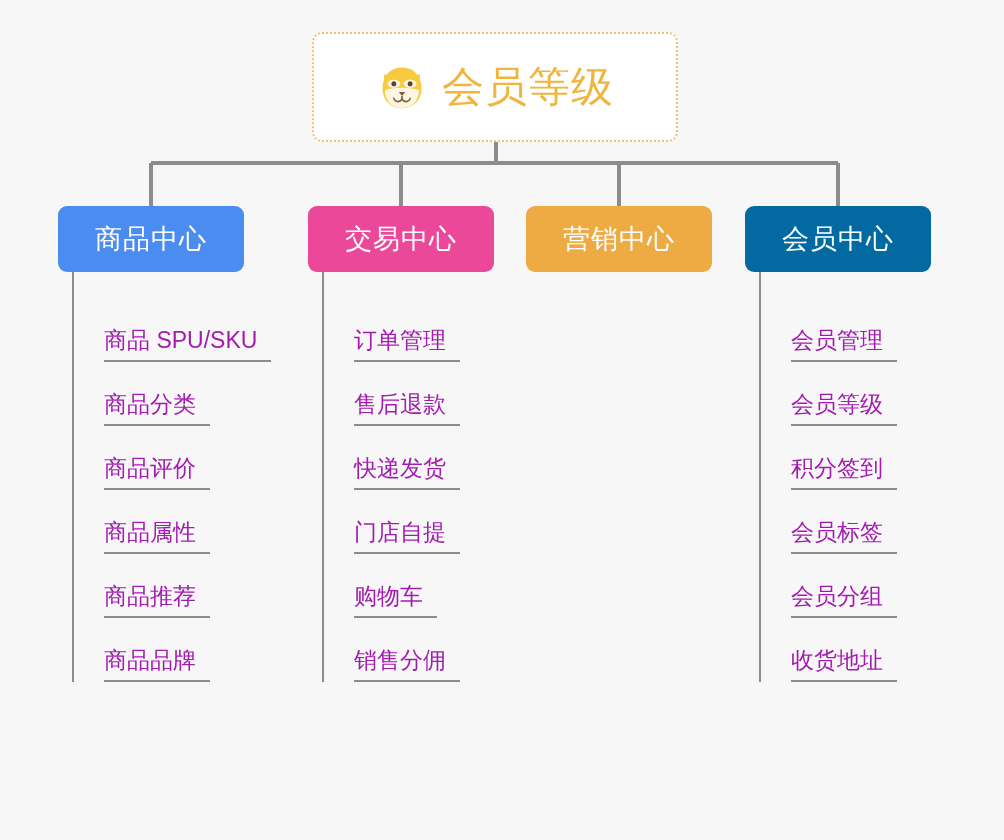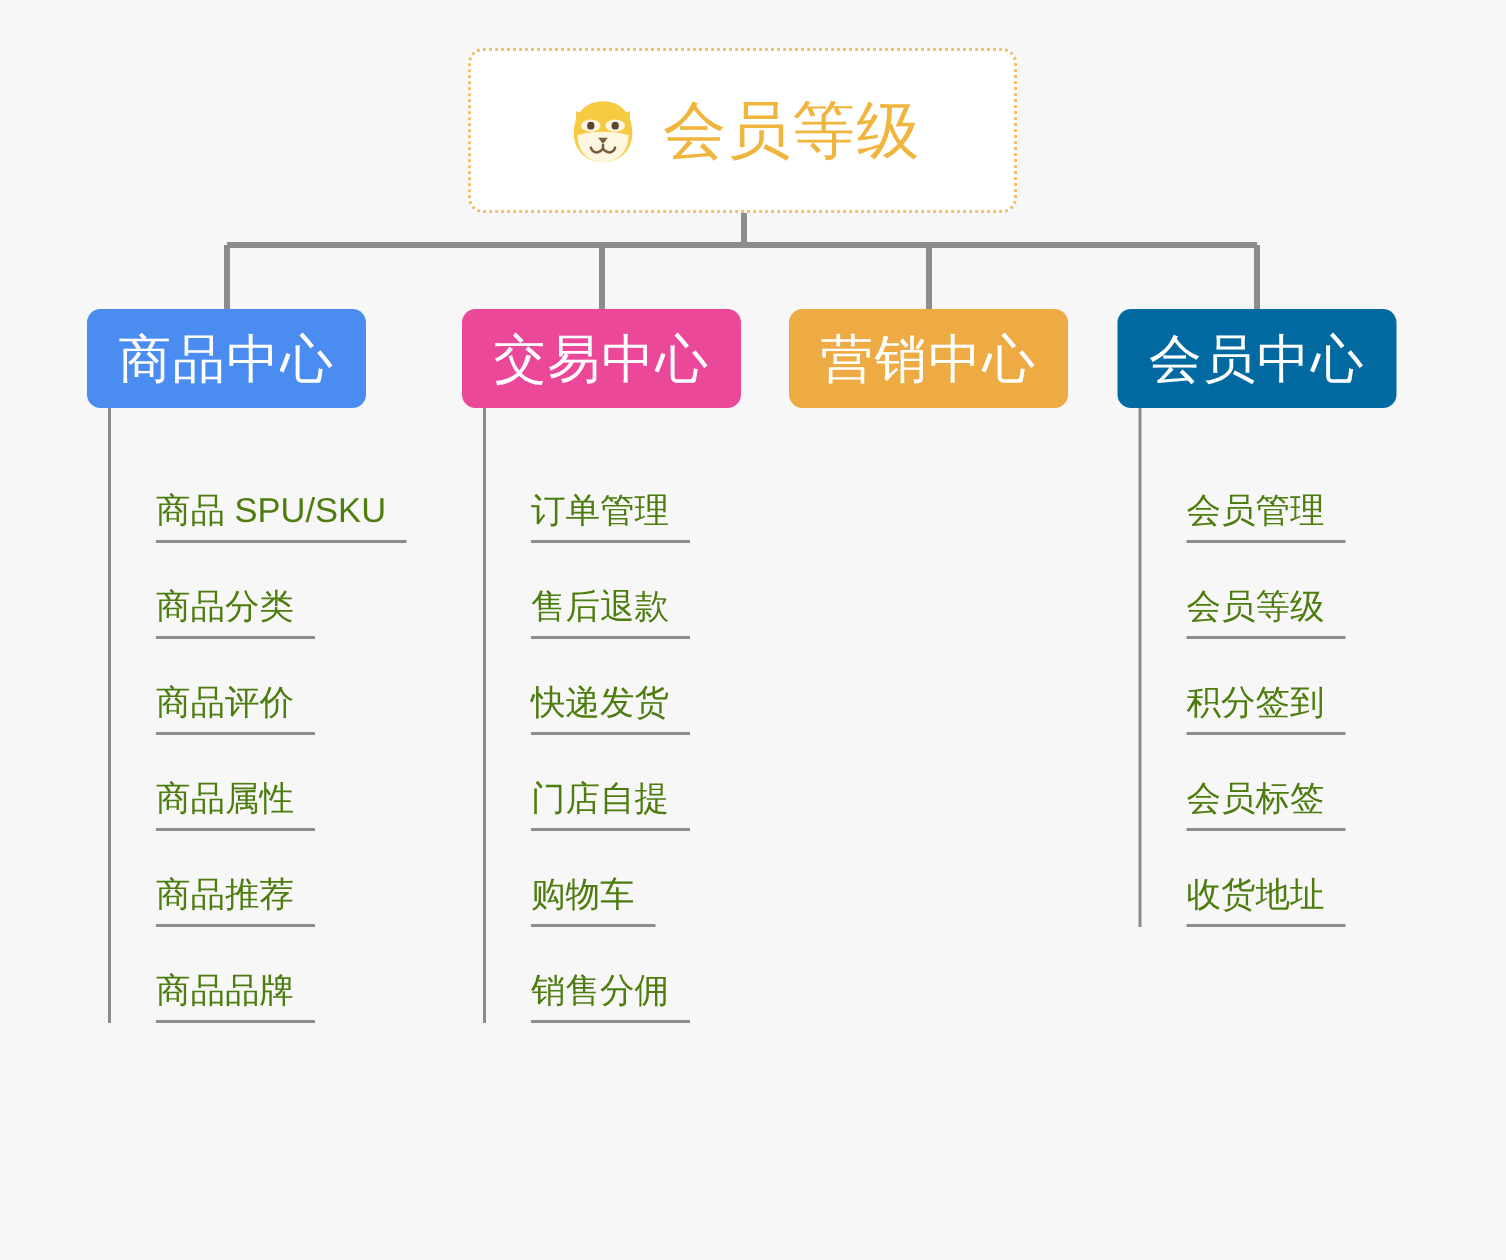--- a/index.html
+++ b/index.html
@@ -78,21 +78,21 @@
 
   .branch-header {
     box-sizing: border-box;
     width: 186px;
     height: 66px;
     border-radius: 9px;
     display: flex;
     align-items: center;
     justify-content: center;
     color: #ffffff;
-    font-size: 35px;
+    font-size: 27px;
     letter-spacing: 1px;
     white-space: nowrap;
   }
   .branch-1 .branch-header { background: #4a8cf0; }
   .branch-2 .branch-header { background: #ec4899; }
   .branch-3 .branch-header { background: #eeab44; }
   .branch-4 .branch-header { background: #0369a1; }
 
   
   .leaf-list {
@@ -109,21 +109,21 @@
     display: flex;
     align-items: flex-end;
   }
   .leaf-label {
     display: inline-block;
     margin-left: 30px;
     padding: 0 14px 7px 0;
     border-bottom: 2px solid #8c8c8c;
     font-size: 23px;
     line-height: 1.15;
-    color: #4d7c0f;
+    color: #a21caf;
     white-space: nowrap;
     margin-top: 12px;
   }
   
   .leaf-item:first-child { height: 80px; }
 </style>
 </head>
 <body>
 
 <div id="mindmap">
@@ -235,18 +235,21 @@
       <div class="leaf-item">
           <span class="leaf-label">会员等级</span>
         </div>
       <div class="leaf-item">
           <span class="leaf-label">积分签到</span>
         </div>
       <div class="leaf-item">
           <span class="leaf-label">会员标签</span>
         </div>
       <div class="leaf-item">
+          <span class="leaf-label">会员分组</span>
+        </div>
+      <div class="leaf-item">
           <span class="leaf-label">收货地址</span>
         </div>
     </div>
   </div>
 
 </div>
 
 </body></html>

